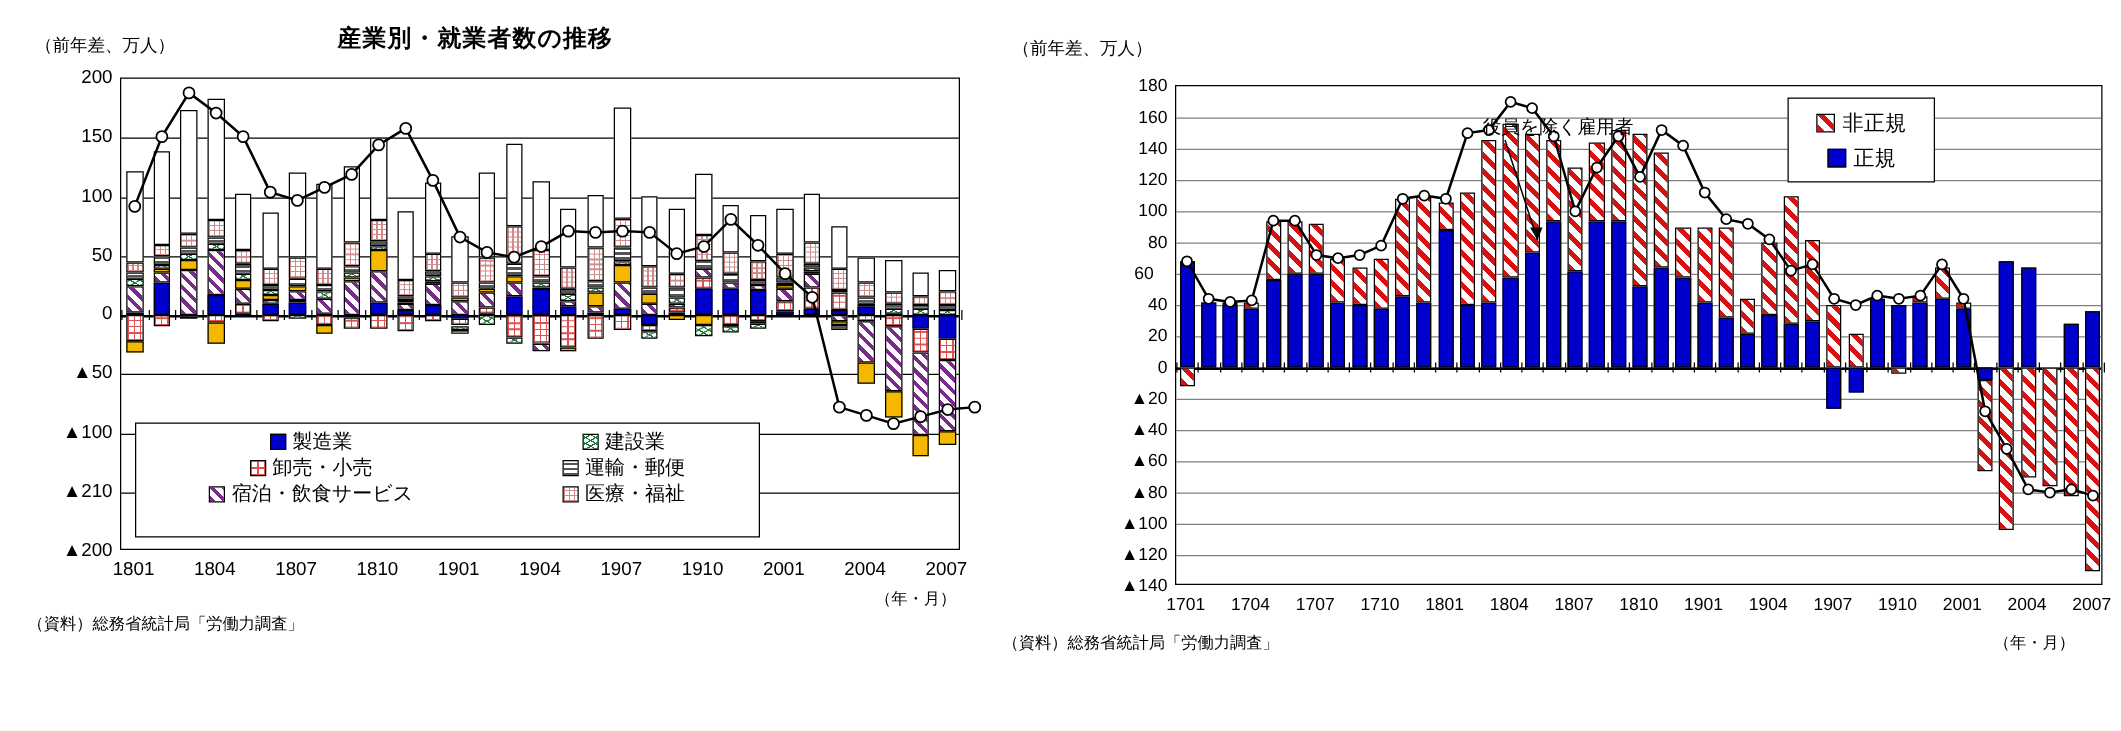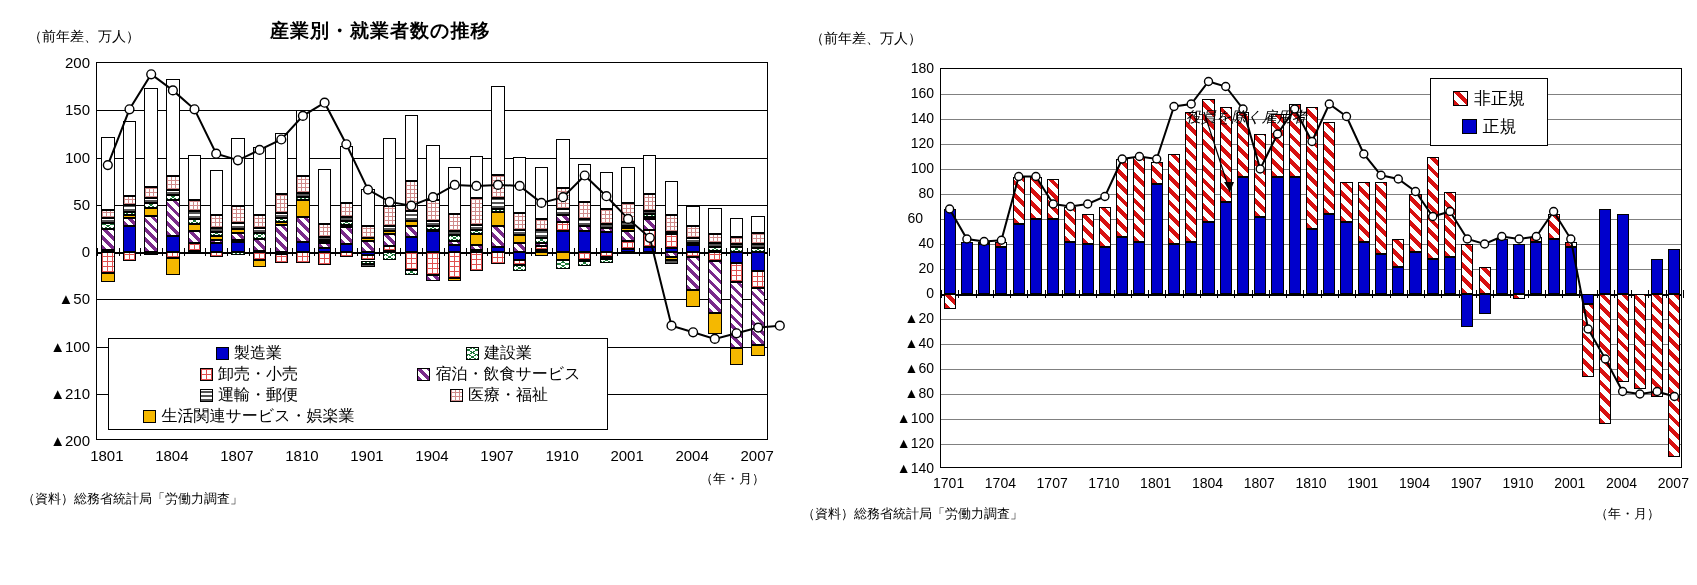--- a/index.html
+++ b/index.html
@@ -457,34 +457,30 @@
         </div>
         <div class="legend-row">
           <span class="swatch p-const" style="width: 13px; height: 13px; margin-right: 5px;"></span>
           <span class="legend-text">建設業</span>
         </div>
         <div class="legend-row">
           <span class="swatch p-wholesale" style="width: 13px; height: 13px; margin-right: 5px;"></span>
           <span class="legend-text">卸売・小売</span>
         </div>
         <div class="legend-row">
+          <span class="swatch p-transport" style="width: 13px; height: 13px; margin-right: 5px;"></span>
+          <span class="legend-text">運輸・郵便</span>
+        </div>
+        <div class="legend-row">
           <span class="swatch p-hotel" style="width: 13px; height: 13px; margin-right: 5px;"></span>
           <span class="legend-text">宿泊・飲食サービス</span>
-        </div>
-        <div class="legend-row">
-          <span class="swatch p-transport" style="width: 13px; height: 13px; margin-right: 5px;"></span>
-          <span class="legend-text">運輸・郵便</span>
         </div>
         <div class="legend-row">
           <span class="swatch p-medical" style="width: 13px; height: 13px; margin-right: 5px;"></span>
           <span class="legend-text">医療・福祉</span>
-        </div>
-        <div class="legend-row">
-          <span class="swatch p-life" style="width: 13px; height: 13px; margin-right: 5px;"></span>
-          <span class="legend-text">生活関連サービス・娯楽業</span>
         </div>
       </div>
 
     <div class="source-note" style="left:22px;top:490px;">（資料）総務省統計局「労働力調査」</div>
     <div class="axis-unit" style="left:700px;top:470px;">（年・月）</div>
   <div class="ytick" style="top: 62px; right: 710px;">200</div>
       <div class="ytick" style="top: 109.25px; right: 710px;">150</div>
       <div class="ytick" style="top: 156.5px; right: 710px;">100</div>
       <div class="ytick" style="top: 203.75px; right: 710px;">50</div>
       <div class="ytick" style="top: 251px; right: 710px;">0</div>
@@ -779,21 +775,21 @@
           <circle cx="629.8" cy="170.0" r="4" fill="#fff" stroke="#000" stroke-width="1.4"></circle>
           <circle cx="647.1" cy="260.0" r="4" fill="#fff" stroke="#000" stroke-width="1.4"></circle>
           <circle cx="664.3" cy="290.0" r="4" fill="#fff" stroke="#000" stroke-width="1.4"></circle>
           <circle cx="681.6" cy="322.5" r="4" fill="#fff" stroke="#000" stroke-width="1.4"></circle>
           <circle cx="698.9" cy="325.0" r="4" fill="#fff" stroke="#000" stroke-width="1.4"></circle>
           <circle cx="716.1" cy="322.5" r="4" fill="#fff" stroke="#000" stroke-width="1.4"></circle>
           <circle cx="733.4" cy="327.5" r="4" fill="#fff" stroke="#000" stroke-width="1.4"></circle>
         </svg>
       </div>
 
-    <div class="annot" style="left:386px;top:108px;font-style:italic;">役員を除く雇用者</div>
+    <div class="annot" style="left:386px;top:92px;">役員を除く雇用者</div>
 
     <div class="legend-box" id="legend-right" style="left: 630px; top: 78px; width: 118px; height: 68px; padding: 5px 8px; display: flex; flex-direction: column; justify-content: space-around; z-index: 6;">
         <div class="legend-row">
           <span class="swatch p-nonregular" style="width: 15px; height: 15px; margin-right: 6px;"></span>
           <span class="legend-text" style="font-size: 17px;">非正規</span>
         </div>
         <div class="legend-row">
           <span class="swatch p-regular" style="width: 15px; height: 15px; margin-right: 6px;"></span>
           <span class="legend-text" style="font-size: 17px;">正規</span>
         </div>

